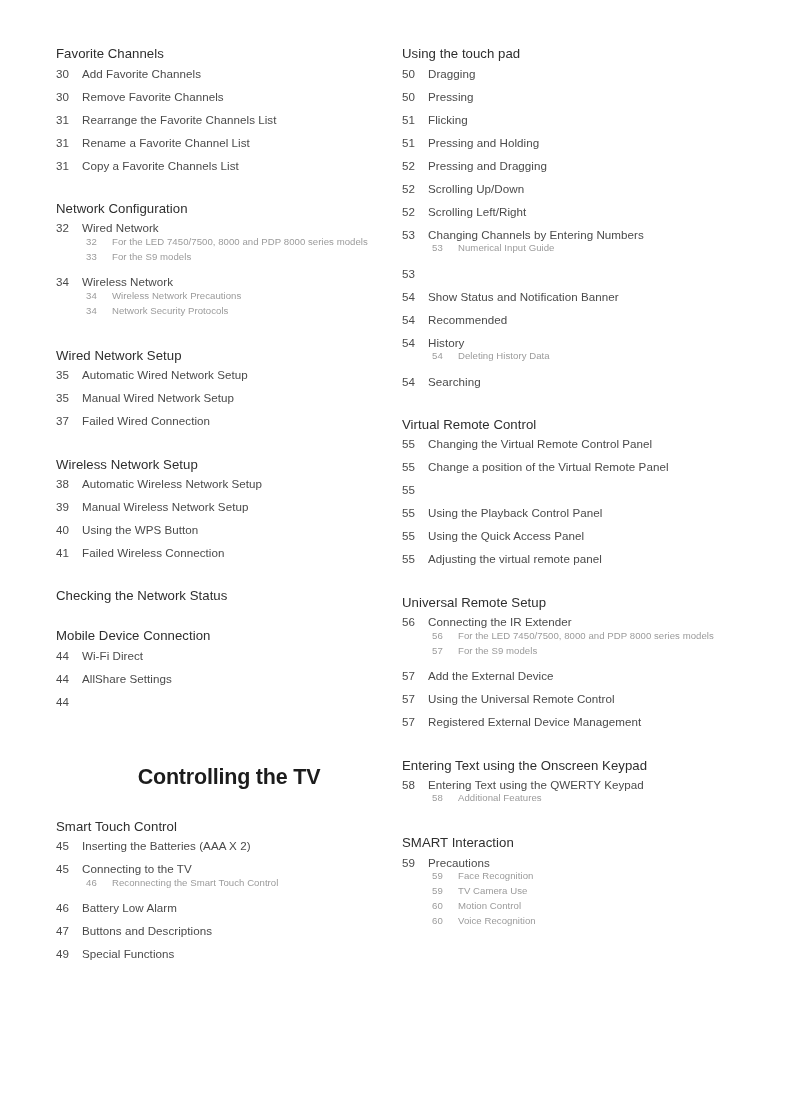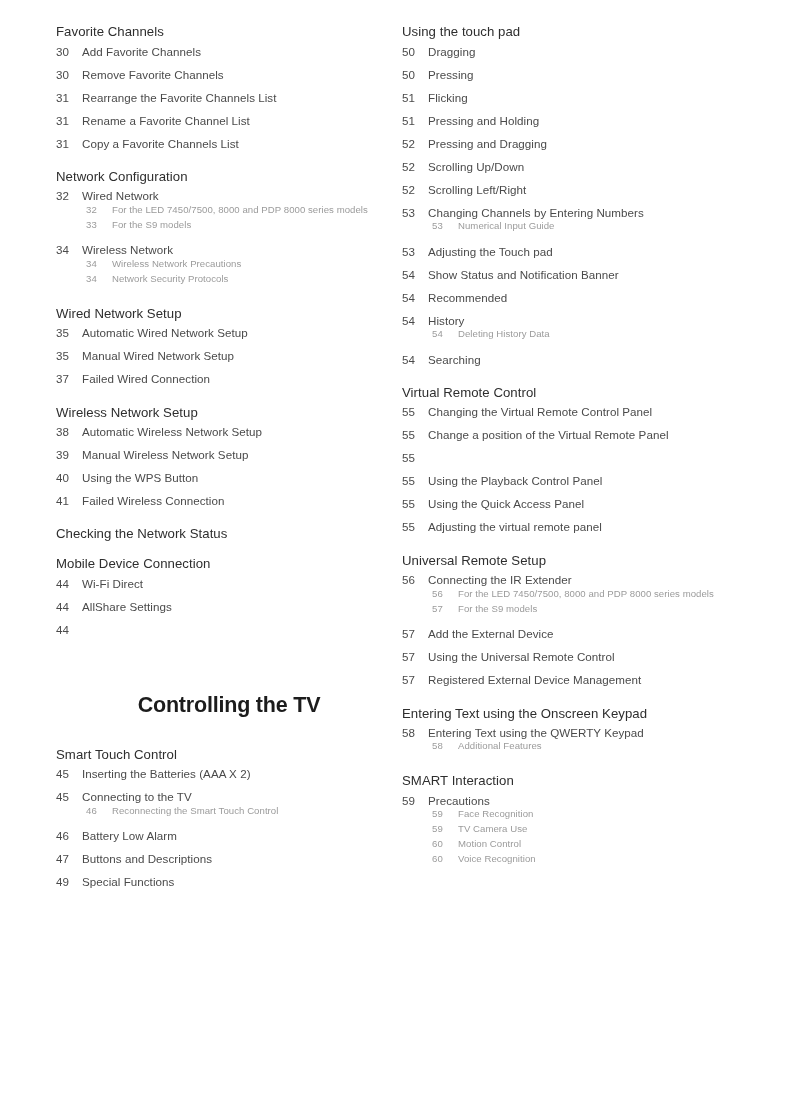--- a/index.html
+++ b/index.html
@@ -12,21 +12,21 @@
     height: 1119px;
     font-family: "Liberation Sans", sans-serif;
     color: #3a3a3a;
     -webkit-font-smoothing: antialiased;
   }
   .page {
     position: relative;
     width: 766px;
     height: 1119px;
     box-sizing: border-box;
-    padding: 24px 36px 0 56px;
+    padding: 46px 36px 0 56px;
   }
   .columns {
     display: flex;
     align-items: flex-start;
     gap: 0px;
   }
   .col {
     width: 346px;
     flex: 0 0 346px;
   }
@@ -56,21 +56,21 @@
     font-weight: normal;
     color: #2e2e2e;
     line-height: 1.2;
     margin: 0;
     letter-spacing: 0.05px;
   }
   .section-block {
     margin-bottom: 9px;
   }
   .section-block.spaced {
-    margin-top: 14px;
+    margin-top: 24px;
   }
   .section-block.first {
     margin-top: 0;
   }
   
   .entry {
     display: flex;
     align-items: center;
     font-size: 11.6px;
     color: #4a4a4a;
@@ -297,21 +297,20 @@
             <span class="ttl">Changing Channels by Entering Numbers</span>
           </div>
           <div class="sub-group">
             <div class="subentry">
               <span class="num">53</span>
               <span class="ttl">Numerical Input Guide</span>
             </div>
           </div>
           <div class="entry">
             <span class="num">53</span>
-            <span class="ttl">Adjusting the Touch pad</span>
           </div>
           <div class="entry">
             <span class="num">54</span>
             <span class="ttl">Show Status and Notification Banner</span>
           </div>
           <div class="entry">
             <span class="num">54</span>
             <span class="ttl">Recommended</span>
           </div>
           <div class="entry">

